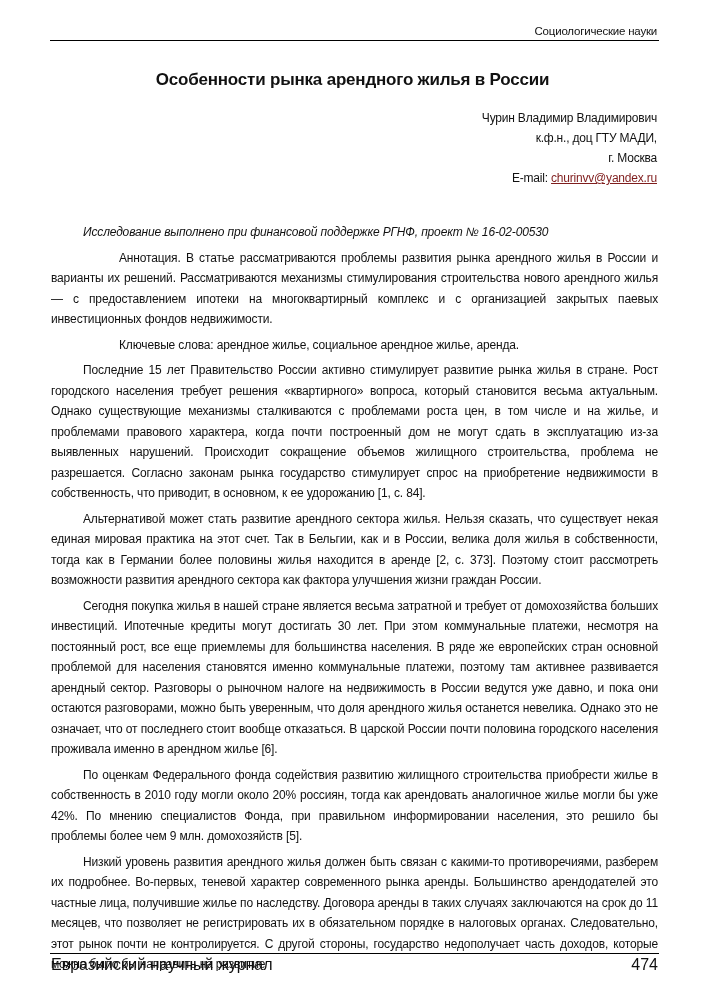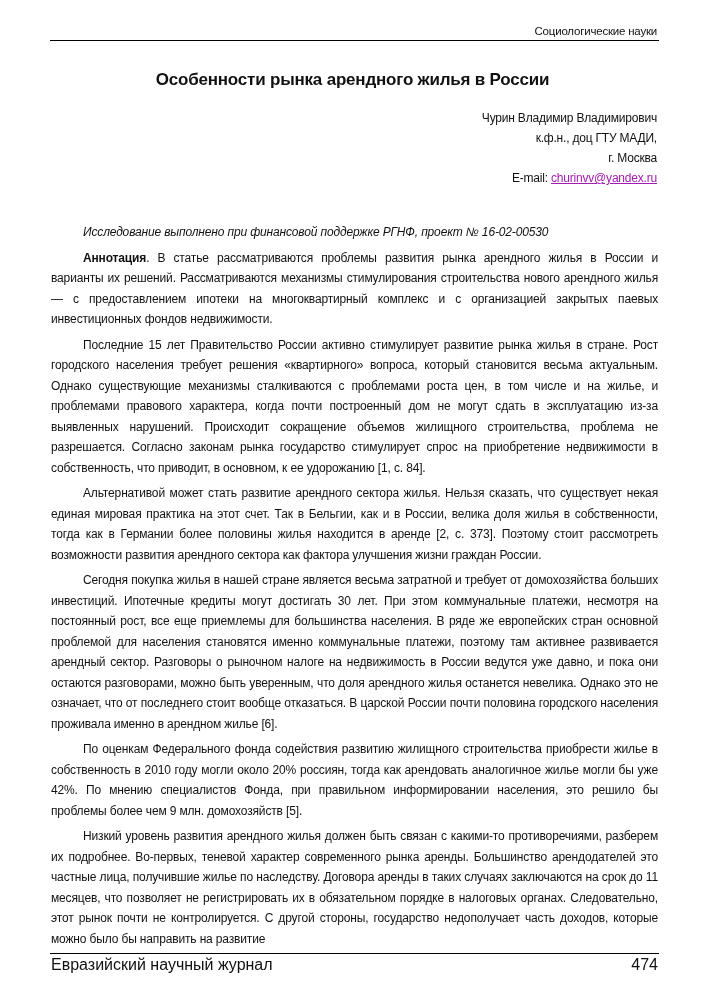--- a/index.html
+++ b/index.html
@@ -8,26 +8,26 @@
     .page { position: absolute; left: 0; top: 0; width: 709px; height: 1004px; border-radius: 15px; }
     .running-head { position: absolute; left: 50px; right: 52px; top: 25px;
                     text-align: right; font-size: 11.5px; letter-spacing: -0.2px; }
     .head-rule { position: absolute; left: 50px; right: 50px; top: 40px; height: 0;
                  border-top: 1.3px solid #000; }
     .title { position: absolute; left: 0; right: 4px; top: 70px; text-align: center;
              font-size: 17px; font-weight: bold; letter-spacing: -0.2px; }
     .author-block { position: absolute; right: 52px; top: 108px; text-align: right;
                     font-size: 12px; line-height: 20px; letter-spacing: -0.2px; }
     .author-name { font-weight: normal; }
-    .email-link { color: #a21caf; text-decoration: underline; text-align: right; }
+    .email-link { color: #7f1d1d; text-decoration: underline; text-align: right; }
     .body { position: absolute; left: 51px; right: 51px; top: 222px; font-size: 12px;
             line-height: 20.5px; letter-spacing: -0.15px; }
     .body p { margin: 0 0 5px 0; text-indent: 32px; text-align: justify; }
     .body p.funding { font-style: italic; }
-    .lead { font-weight: bold; }
+    .lead { font-weight: normal; margin-left: 36px; }
     .foot-rule { position: absolute; left: 50px; right: 50px; top: 953px; height: 0;
                  border-top: 1.3px solid #000; }
     .running-foot { position: absolute; left: 51px; right: 51px; top: 956px;
                     font-size: 16px; display: flex; justify-content: space-between; }
   </style>
 </head>
 <body>
 
 <div class="page">
   <div class="running-head">Социологические науки</div>
@@ -38,20 +38,21 @@
   <div class="author-block">
     <div class="author-name">Чурин Владимир Владимирович</div>
     <div>к.ф.н., доц ГТУ МАДИ,</div>
     <div>г. Москва</div>
     <div><span>E-mail: </span><span class="email-link">churinvv@yandex.ru</span></div>
   </div>
 
   <div class="body">
     <p class="funding">Исследование выполнено при финансовой поддержке РГНФ, проект № 16-02-00530</p>
     <p><span class="lead">Аннотация</span><span>. В статье рассматриваются проблемы развития рынка арендного жилья в России и варианты их решений. Рассматриваются механизмы стимулирования строительства нового арендного жилья — с предоставлением ипотеки на многоквартирный комплекс и с организацией закрытых паевых инвестиционных фондов недвижимости.</span></p>
+    <p><span class="lead">Ключевые слова</span><span>: арендное жилье, социальное арендное жилье, аренда.</span></p>
     <p>Последние 15 лет Правительство России активно стимулирует развитие рынка жилья в стране. Рост городского населения требует решения «квартирного» вопроса, который становится весьма актуальным. Однако существующие механизмы сталкиваются с проблемами роста цен, в том числе и на жилье, и проблемами правового характера, когда почти построенный дом не могут сдать в эксплуатацию из-за выявленных нарушений. Происходит сокращение объемов жилищного строительства, проблема не разрешается. Согласно законам рынка государство стимулирует спрос на приобретение недвижимости в собственность, что приводит, в основном, к ее удорожанию [1, с. 84].</p>
     <p>Альтернативой может стать развитие арендного сектора жилья. Нельзя сказать, что существует некая единая мировая практика на этот счет. Так в Бельгии, как и в России, велика доля жилья в собственности, тогда как в Германии более половины жилья находится в аренде [2, с. 373]. Поэтому стоит рассмотреть возможности развития арендного сектора как фактора улучшения жизни граждан России.</p>
     <p>Сегодня покупка жилья в нашей стране является весьма затратной и требует от домохозяйства больших инвестиций. Ипотечные кредиты могут достигать 30 лет. При этом коммунальные платежи, несмотря на постоянный рост, все еще приемлемы для большинства населения. В ряде же европейских стран основной проблемой для населения становятся именно коммунальные платежи, поэтому там активнее развивается арендный сектор. Разговоры о рыночном налоге на недвижимость в России ведутся уже давно, и пока они остаются разговорами, можно быть уверенным, что доля арендного жилья останется невелика. Однако это не означает, что от последнего стоит вообще отказаться. В царской России почти половина городского населения проживала именно в арендном жилье [6].</p>
     <p>По оценкам Федерального фонда содействия развитию жилищного строительства приобрести жилье в собственность в 2010 году могли около 20% россиян, тогда как арендовать аналогичное жилье могли бы уже 42%. По мнению специалистов Фонда, при правильном информировании населения, это решило бы проблемы более чем 9 млн. домохозяйств [5].</p>
     <p>Низкий уровень развития арендного жилья должен быть связан с какими-то противоречиями, разберем их подробнее. Во-первых, теневой характер современного рынка аренды. Большинство арендодателей это частные лица, получившие жилье по наследству. Договора аренды в таких случаях заключаются на срок до 11 месяцев, что позволяет не регистрировать их в обязательном порядке в налоговых органах. Следовательно, этот рынок почти не контролируется. С другой стороны, государство недополучает часть доходов, которые можно было бы направить на развитие</p>
   </div>
 
   <div class="foot-rule"></div>
   <div class="running-foot">
     <span>Евразийский научный журнал</span>

